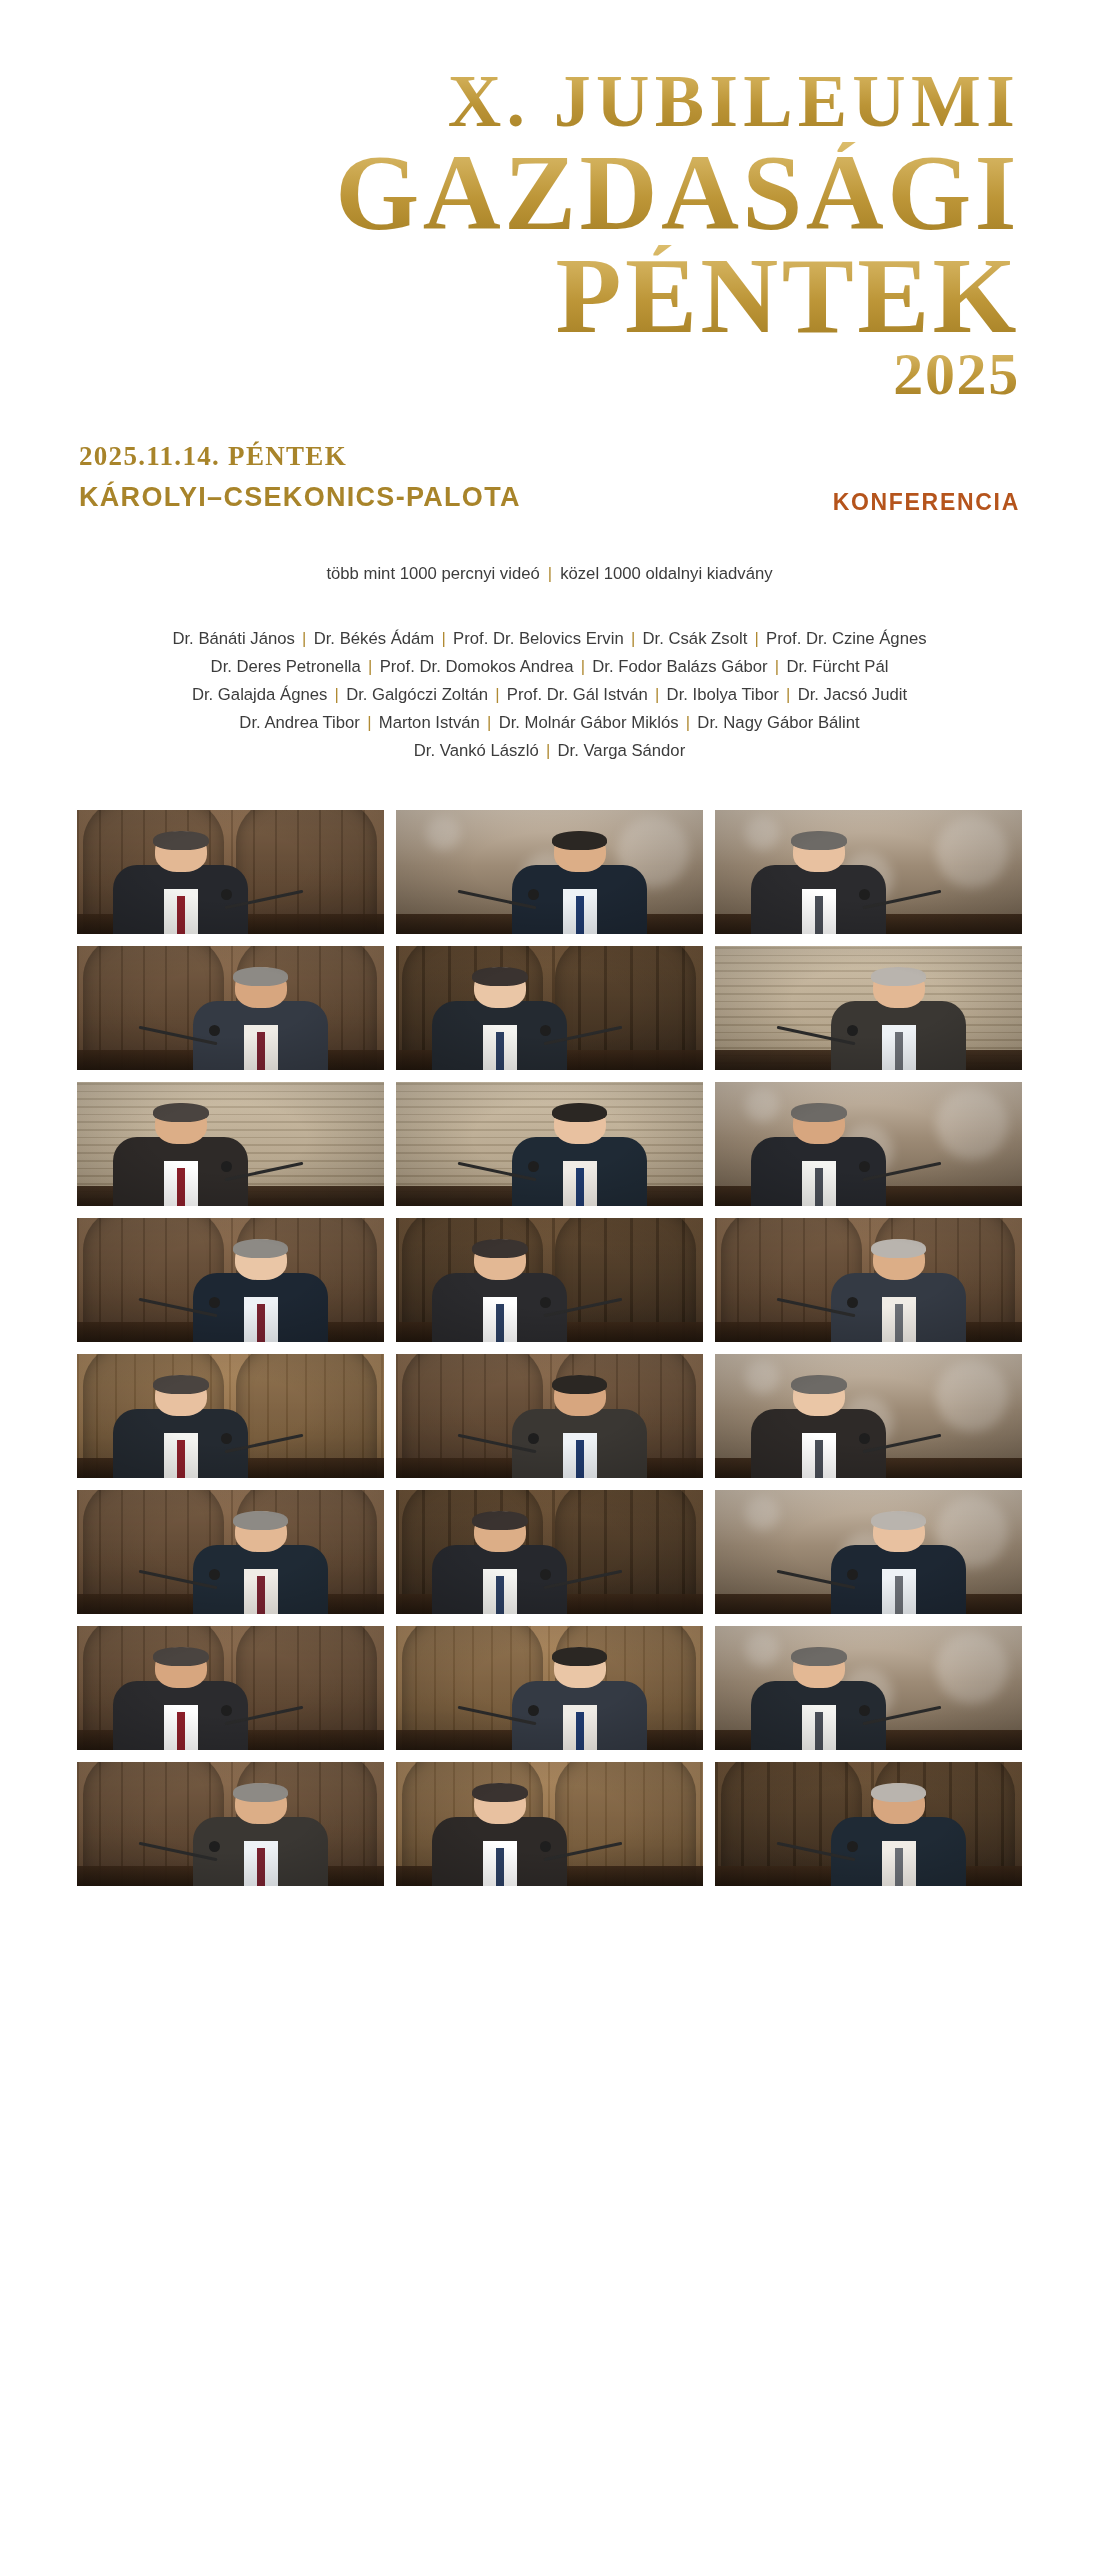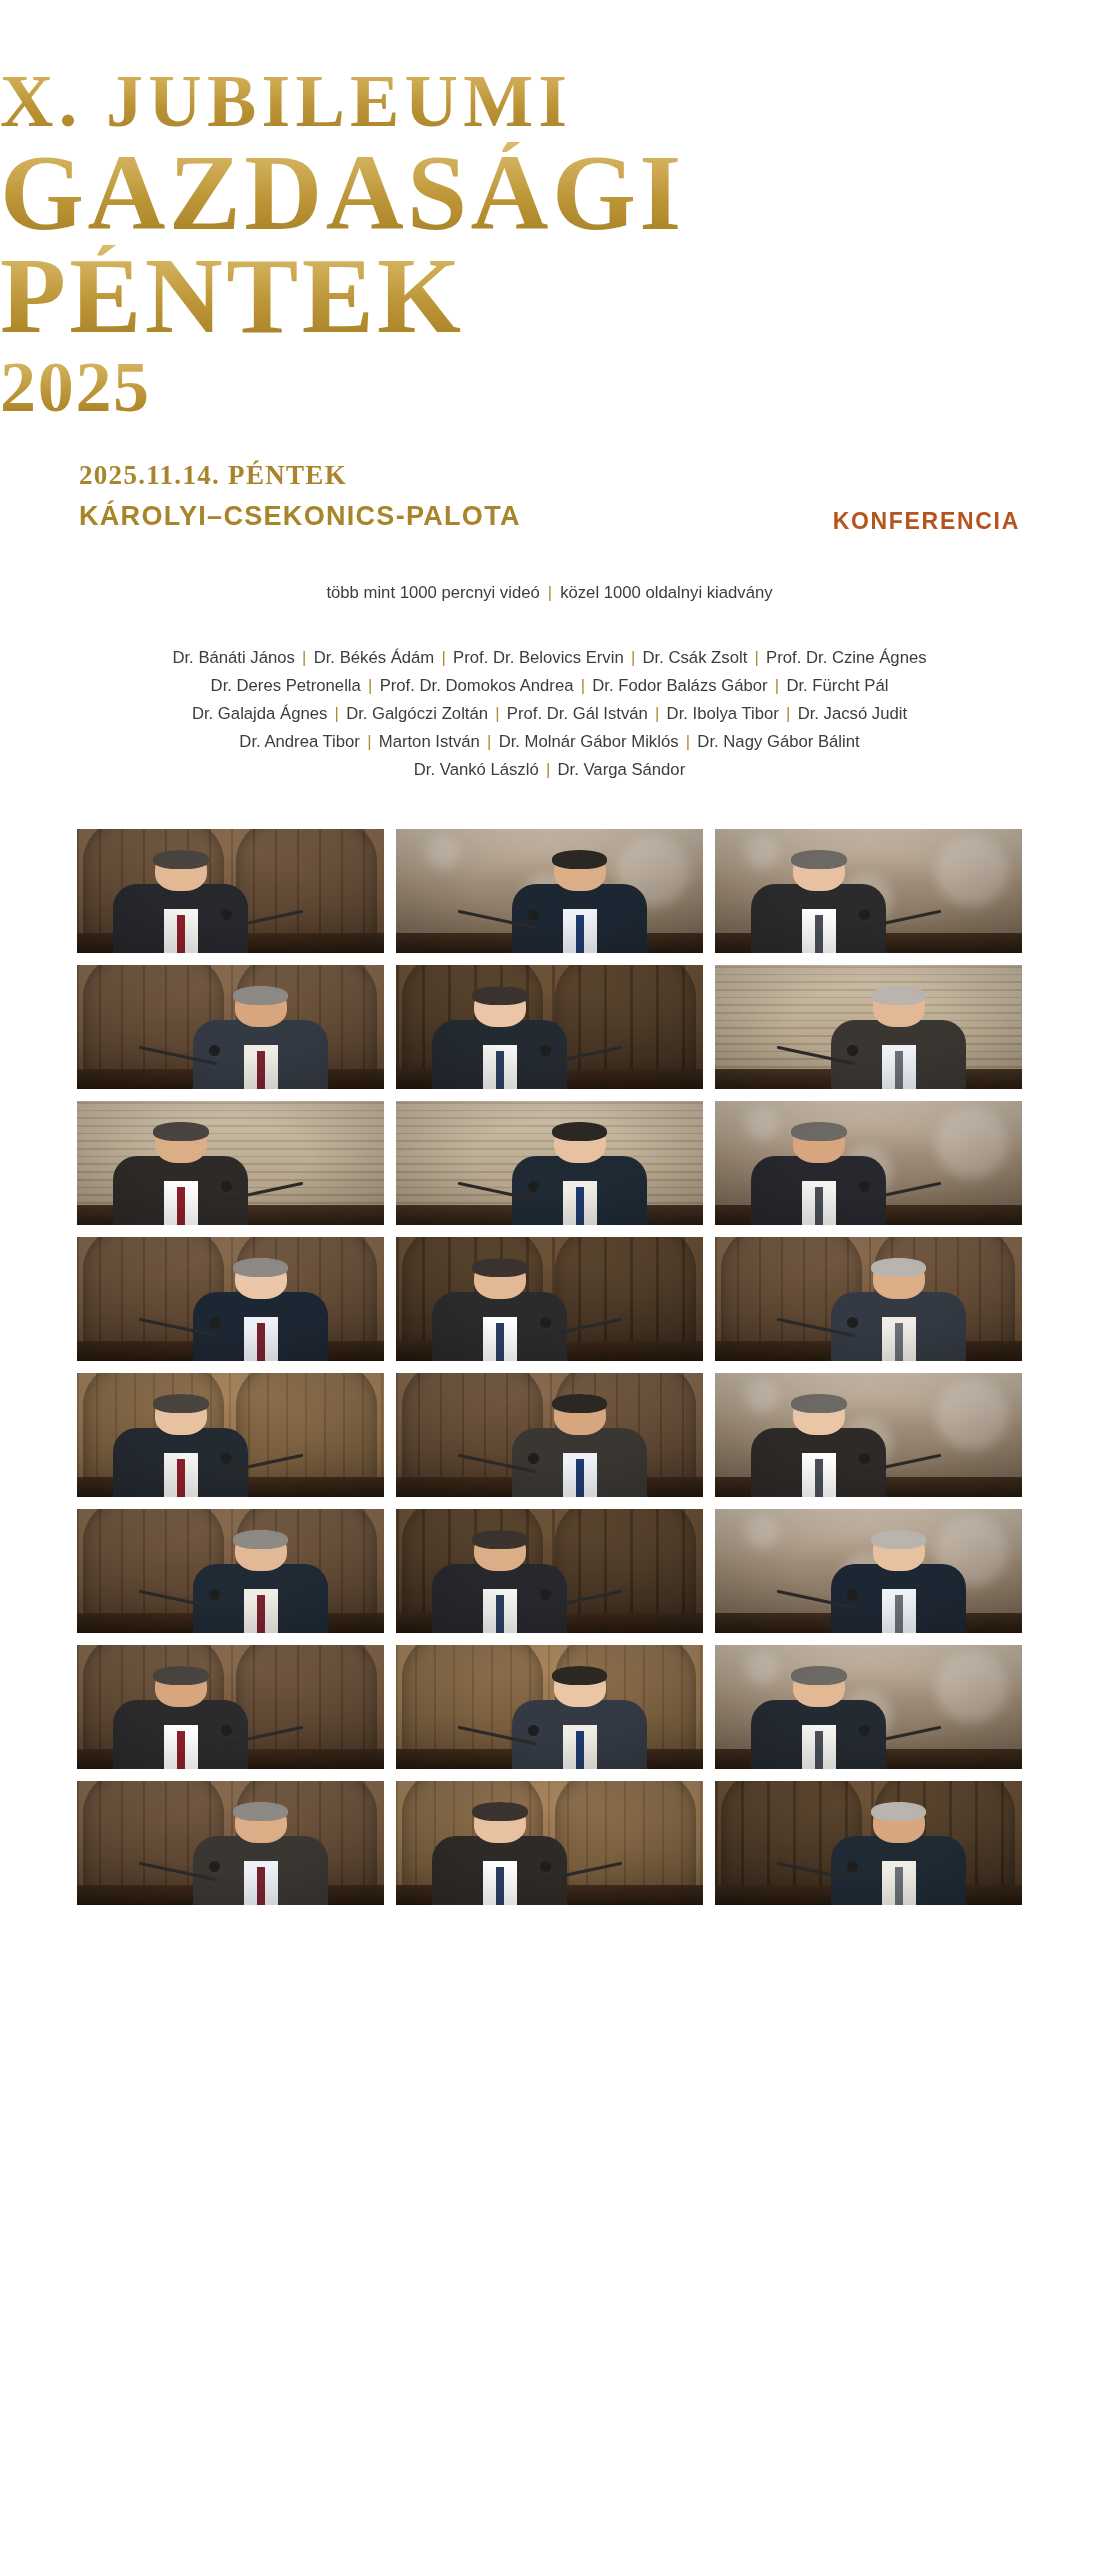--- a/index.html
+++ b/index.html
@@ -19,21 +19,21 @@
     width: 1099px;
     height: 2576px;
     position: relative;
     background: #ffffff;
   }
 
   
   .title-block {
     padding-top: 67px;
     padding-right: 79px;
-    text-align: left;
+    text-align: right;
   }
   .title-line {
     font-family: "Liberation Serif", serif;
     font-weight: bold;
     color: #c8a13c;
     letter-spacing: 1.7px;
     line-height: 0.94;
     white-space: nowrap;
   }
   .title-1 {
@@ -56,23 +56,23 @@
   .title-3 {
     font-size: 108px;
     letter-spacing: 3.4px;
     margin-top: 1.7px;
     background: linear-gradient(180deg,#dcbd6c 0%,#bd9638 55%,#a57f24 100%);
     -webkit-background-clip: text;
     background-clip: text;
     color: transparent;
   }
   .title-4 {
-    font-size: 72px;
+    font-size: 60px;
     letter-spacing: 1.7px;
-    margin-top: 8px;
+    margin-top: 0;
     background: linear-gradient(180deg,#dcbd6c 0%,#bd9638 55%,#a57f24 100%);
     -webkit-background-clip: text;
     background-clip: text;
     color: transparent;
   }
 
   
   .subhead {
     margin-top: 38px;
     padding: 0 79px 0 79px;

